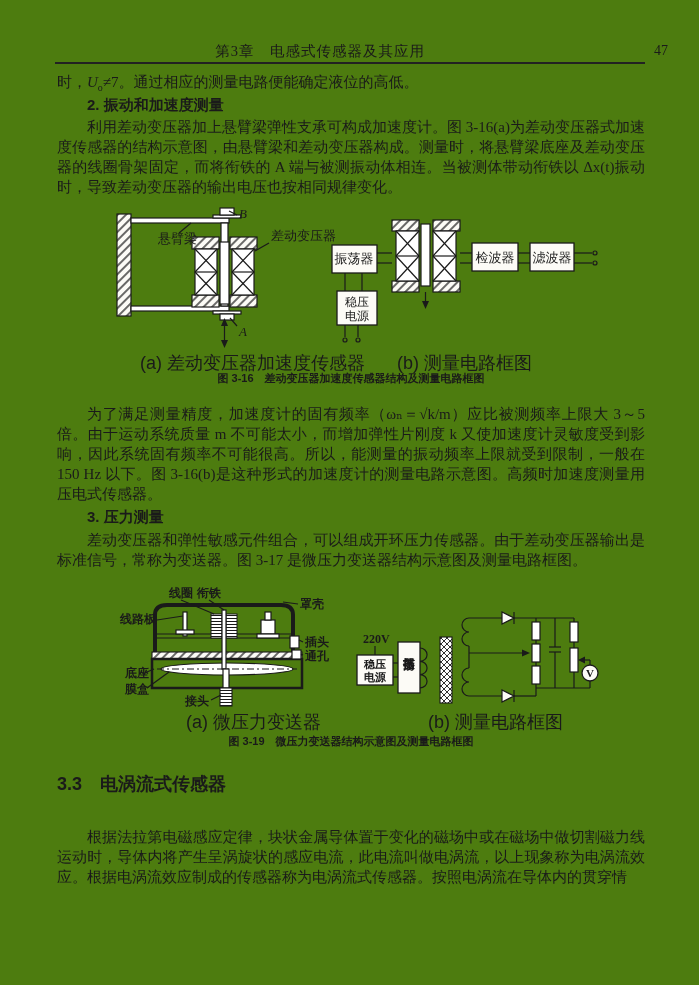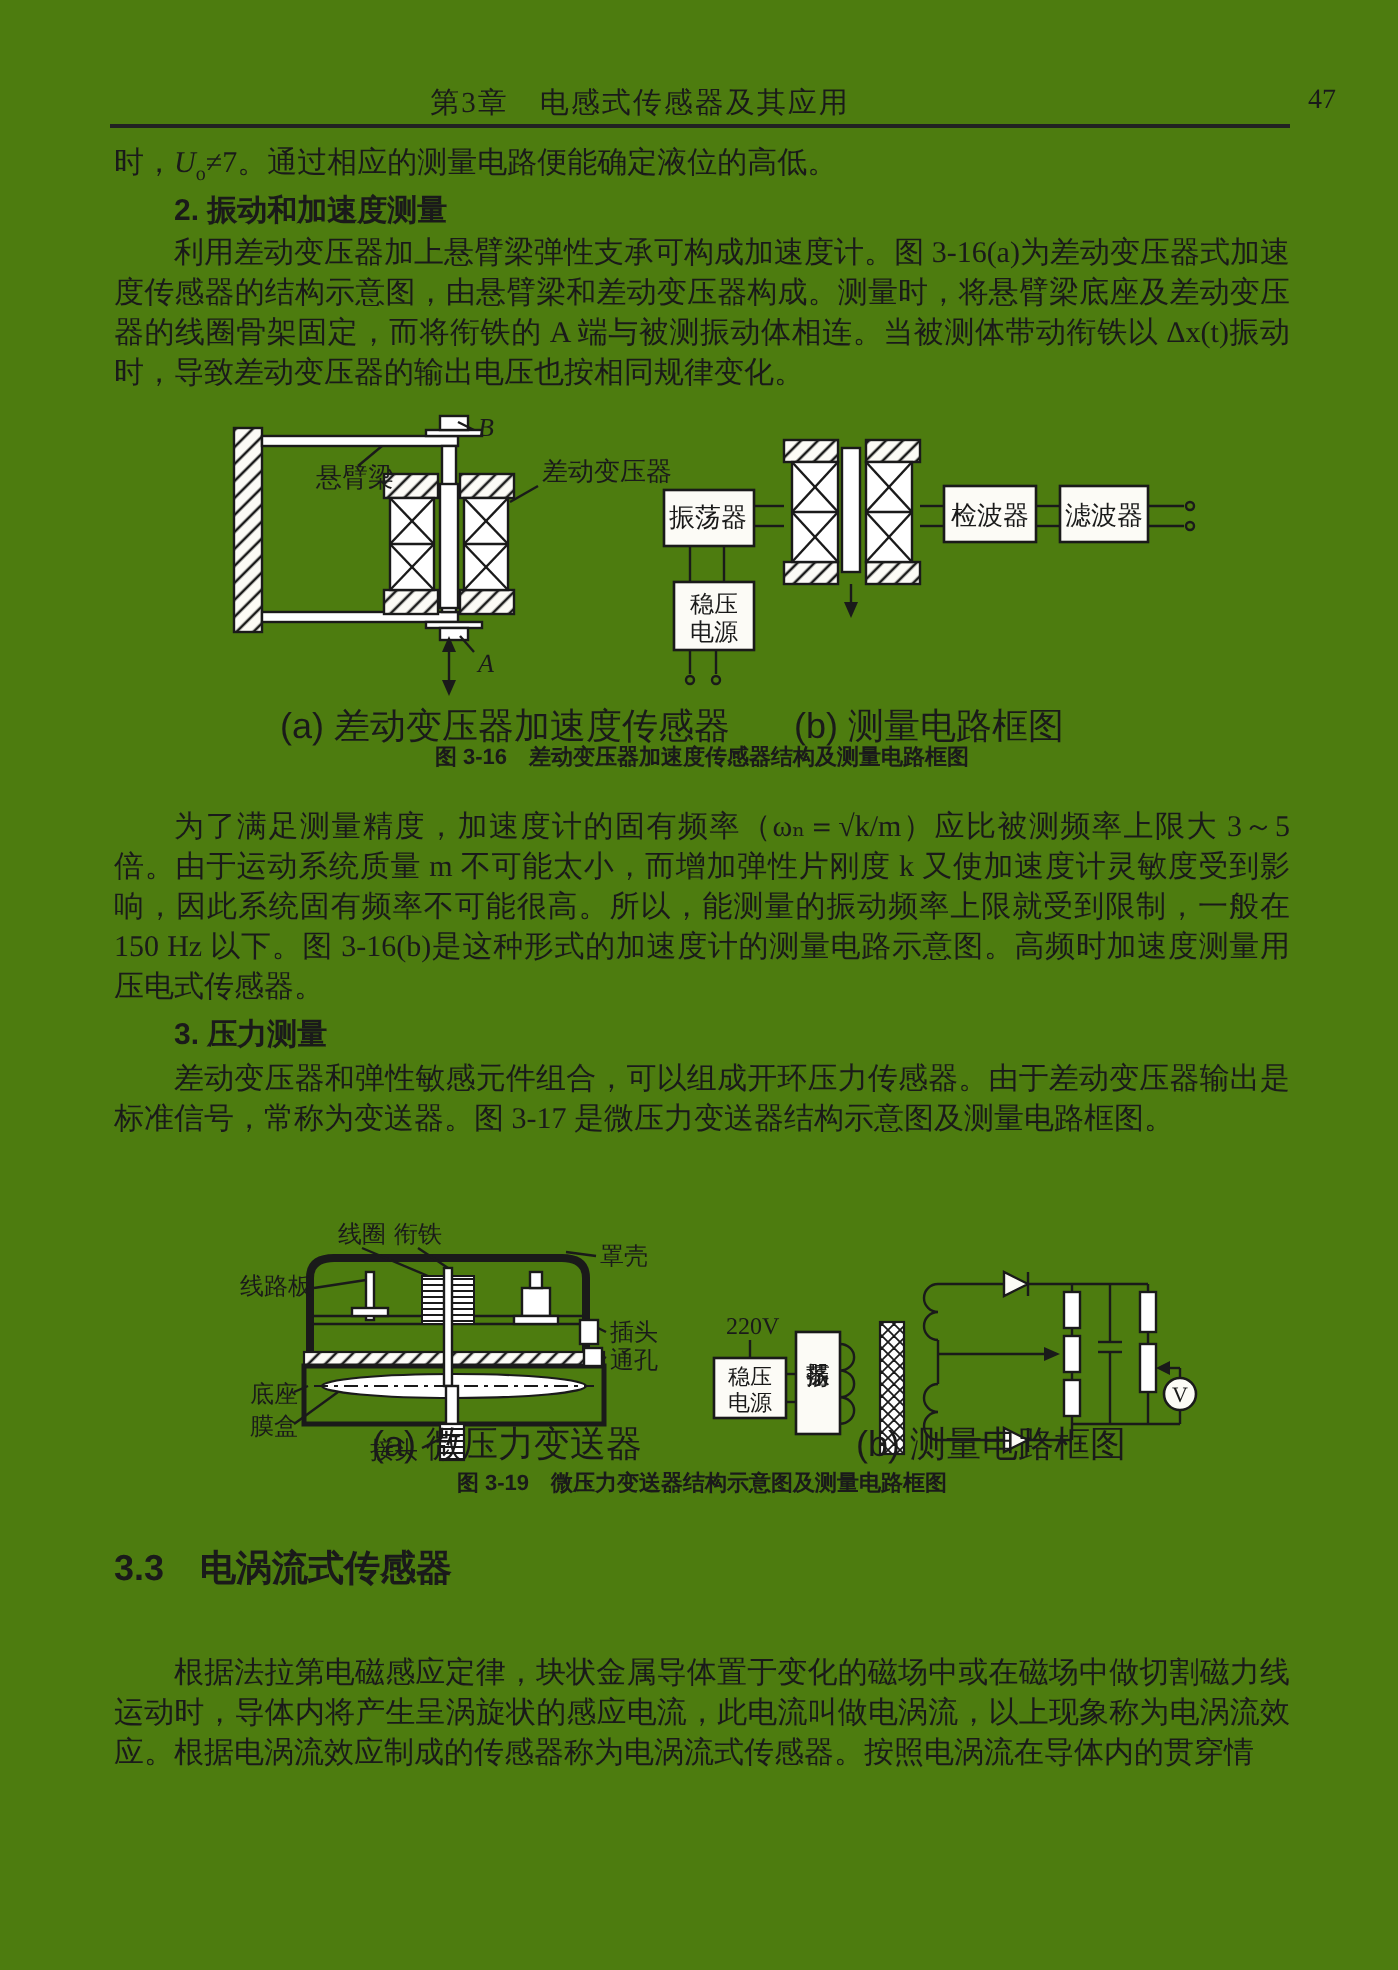--- a/index.html
+++ b/index.html
@@ -186,21 +186,21 @@
   </div>
   <div class="fig-sub" style="left:140px; top:351px;">(a) 差动变压器加速度传感器</div>
   <div class="fig-sub" style="left:397px; top:351px;">(b) 测量电路框图</div>
   <div class="fig-caption" style="top:371px;">图 3-16　差动变压器加速度传感器结构及测量电路框图</div>
 
   <p class="para" style="top:404px;">为了满足测量精度，加速度计的固有频率（ωₙ＝√k/m）应比被测频率上限大 3～5 倍。由于运动系统质量 m 不可能太小，而增加弹性片刚度 k 又使加速度计灵敏度受到影响，因此系统固有频率不可能很高。所以，能测量的振动频率上限就受到限制，一般在 150 Hz 以下。图 3-16(b)是这种形式的加速度计的测量电路示意图。高频时加速度测量用压电式传感器。</p>
 
   <p class="subhead" style="top:508px;">3. 压力测量</p>
   <p class="para" style="top:530px;">差动变压器和弹性敏感元件组合，可以组成开环压力传感器。由于差动变压器输出是标准信号，常称为变送器。图 3-17 是微压力变送器结构示意图及测量电路框图。</p>
 
-  <div class="figure" style="left:57px; top:608px;">
+  <div class="figure" style="left:57px; top:584px;font-weight:bold;">
     <svg width="585" height="128" viewBox="0 0 585 128">
       <defs>
         <pattern id="h2" patternUnits="userSpaceOnUse" width="6" height="6" patternTransform="rotate(45)">
           <rect width="6" height="6" fill="#fcfbf6"></rect>
           <line x1="1" y1="0" x2="1" y2="6" stroke="#1a1a1a" stroke-width="1.3"></line>
         </pattern>
         <pattern id="coil2" patternUnits="userSpaceOnUse" width="6" height="3">
           <rect width="6" height="3" fill="#ffffff"></rect>
           <line x1="0" y1="1.5" x2="6" y2="1.5" stroke="#1a1a1a" stroke-width="1"></line>
         </pattern>

